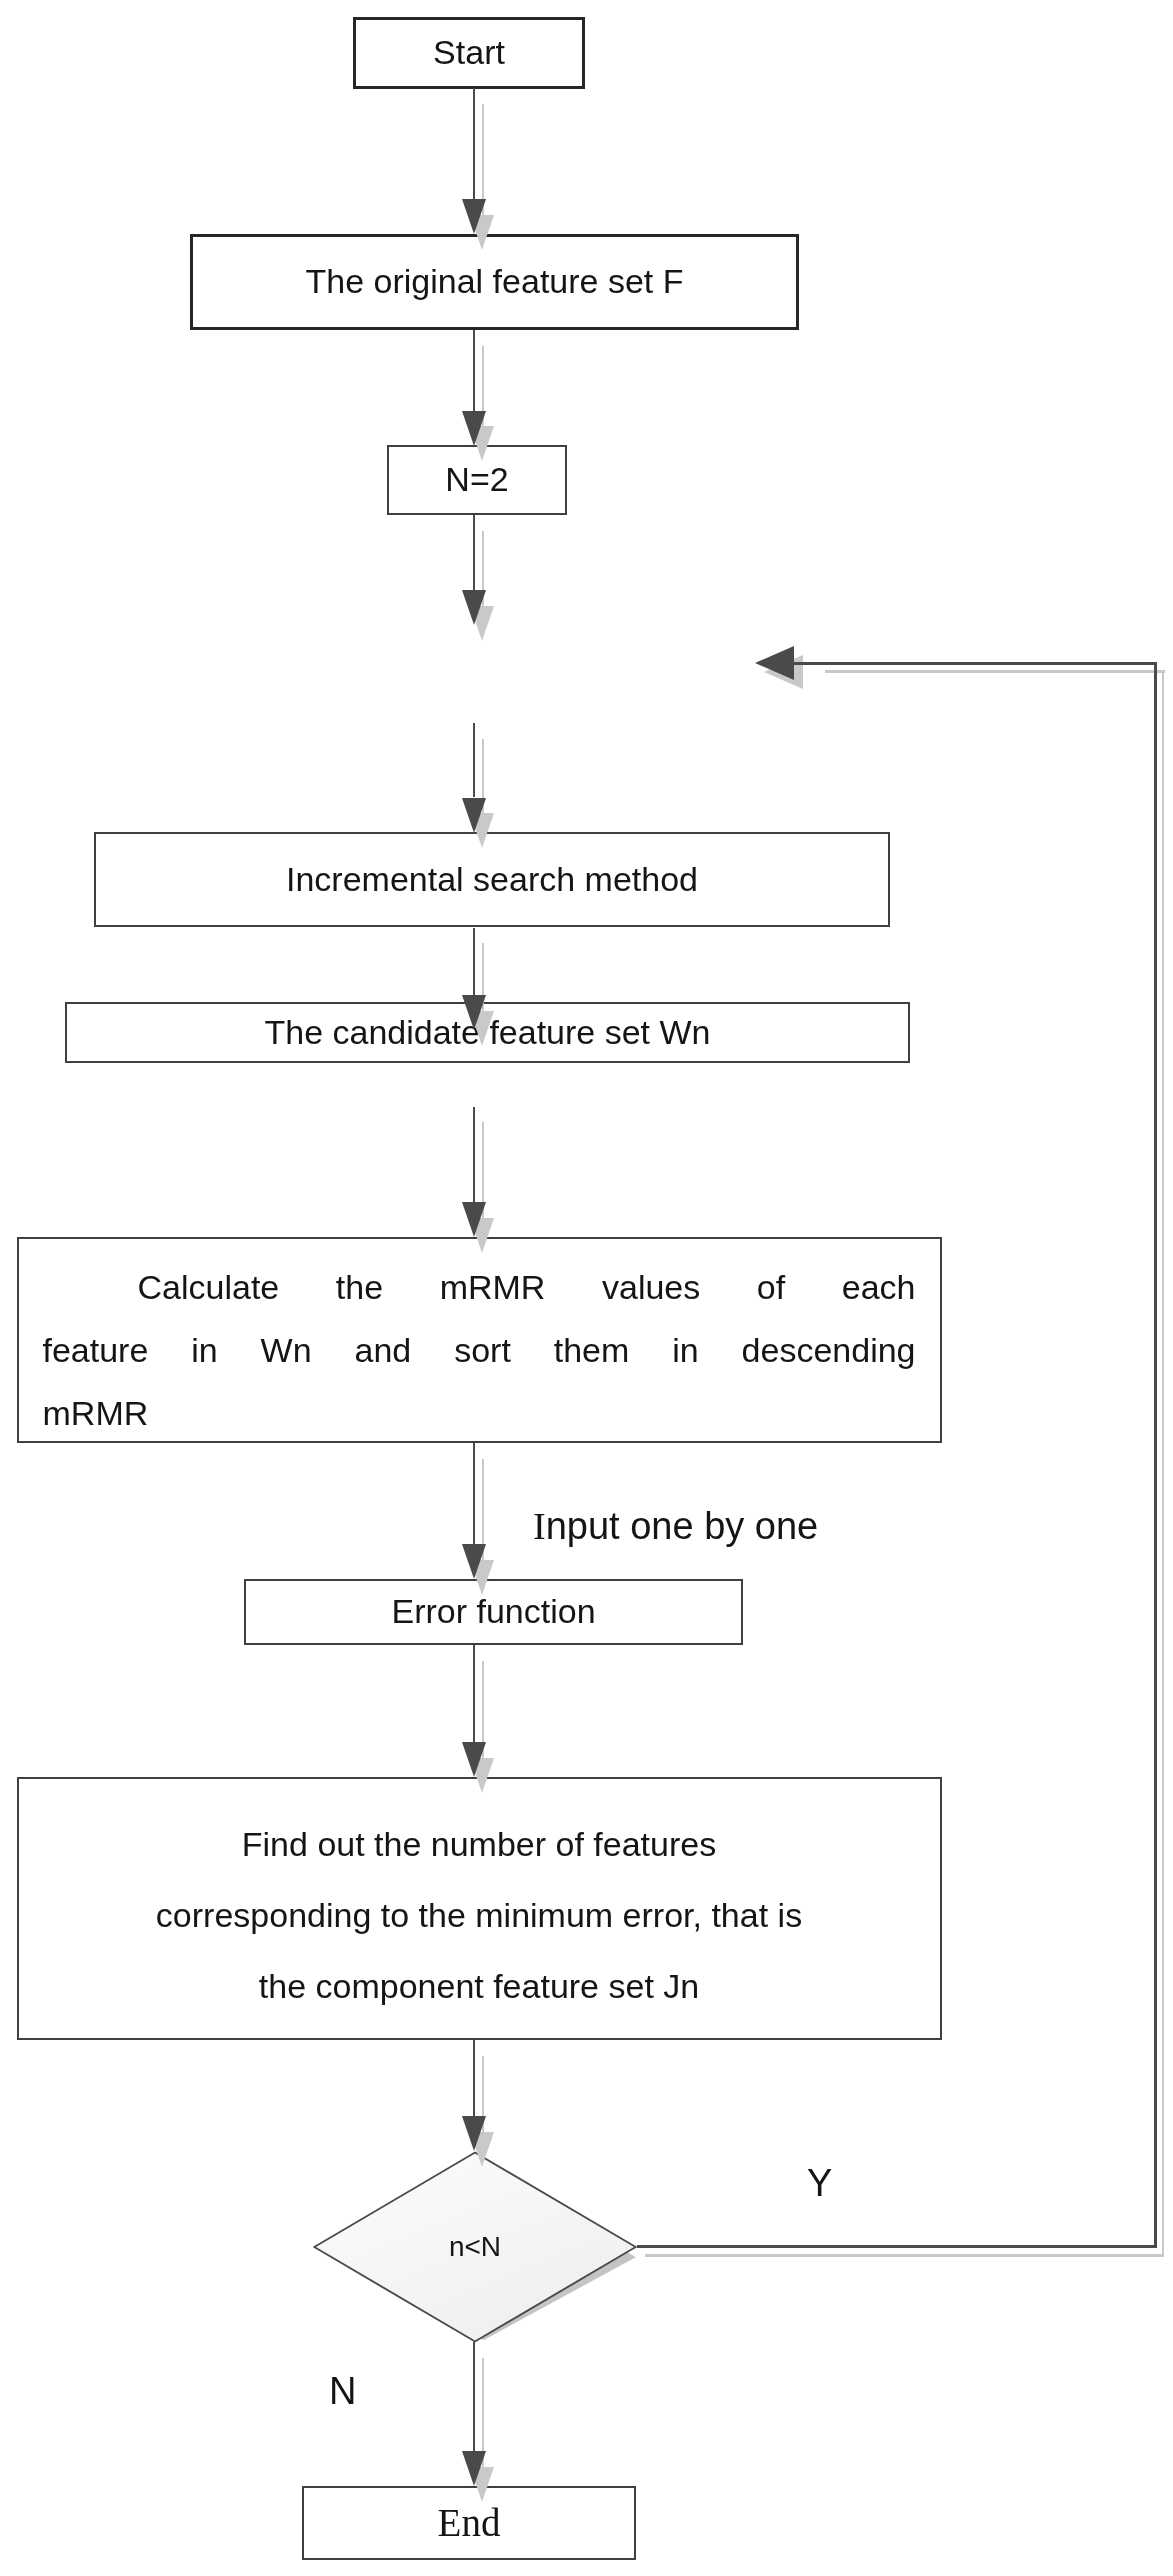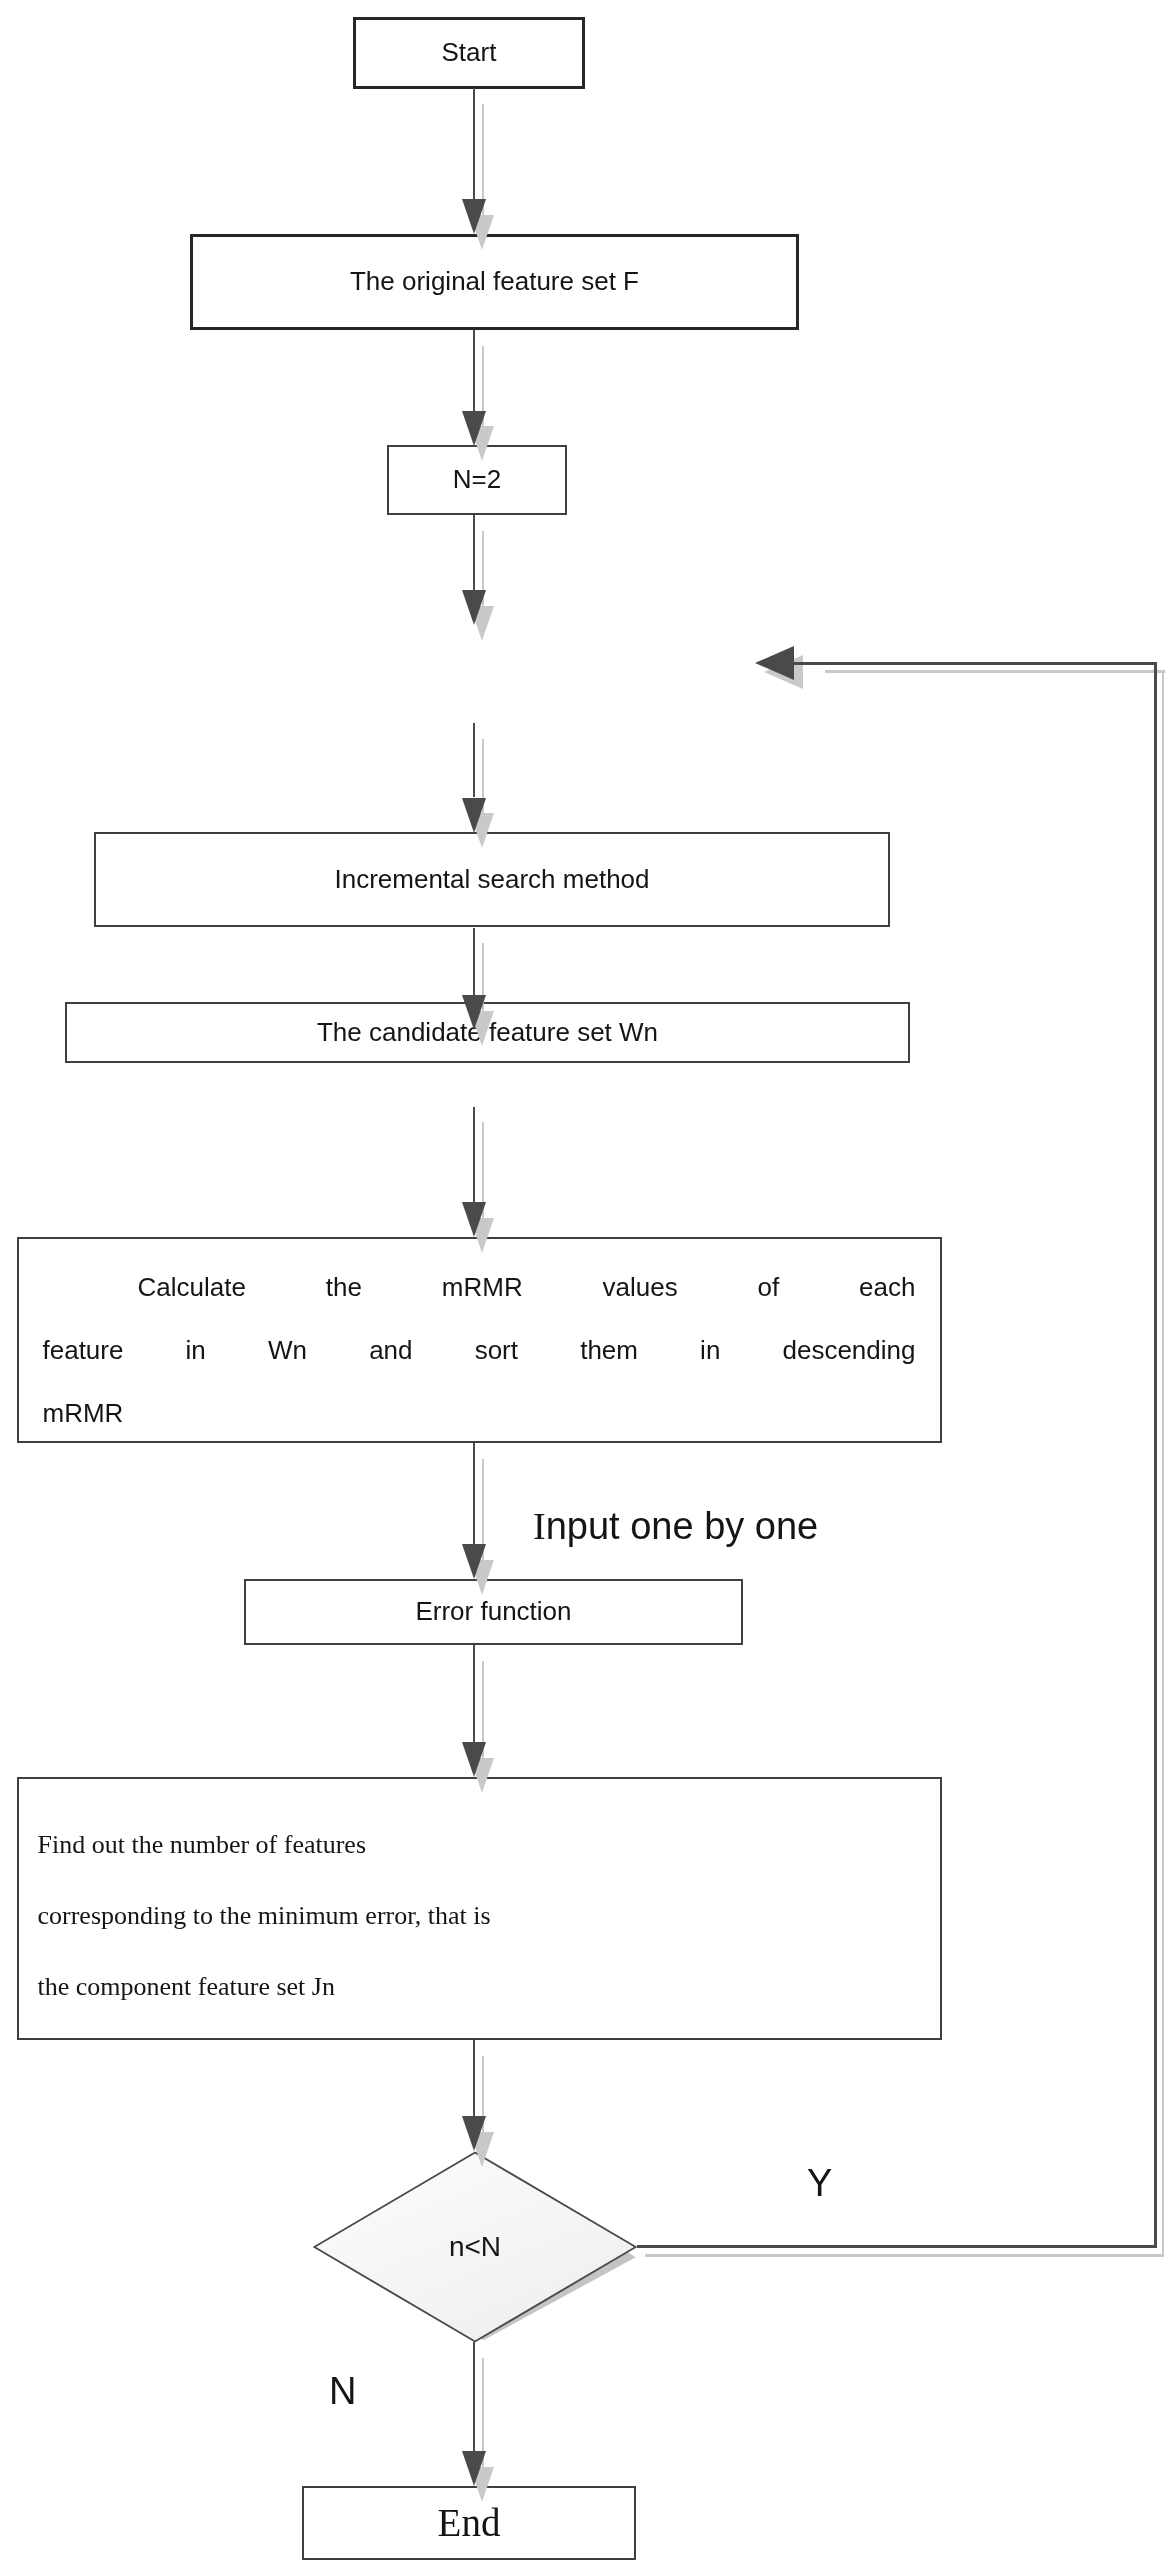--- a/index.html
+++ b/index.html
@@ -4,27 +4,27 @@
 <style>
   :root{
     --line:#4a4a4a; --shadow:#c9c9c9; --border:#3f3f3f; --strong_border:#262626;
     --text:#151515; --bg:#ffffff;
   }
   html,body{margin:0;padding:0;background:#fff;}
   .canvas{position:relative;width:1173px;height:2576px;background:var(--bg);
     overflow:hidden;font-family:"Liberation Sans",sans-serif;color:var(--text);}
   .node{position:absolute;box-sizing:border-box;background:#fff;
     border:2.5px solid var(--border);display:flex;align-items:center;justify-content:center;
-    font-size:26px;line-height:1.15;text-align:center;}
+    font-size:34px;line-height:1.15;text-align:center;}
   .node--strong{border-width:3.2px;border-color:var(--strong_border);}
   .node--block{display:block;text-align:left;}
   .jline{text-align:justify;text-align-last:justify;line-height:63px;}
   .jline:first-child{text-indent:95px;}
   .jline:last-child{text-align-last:left;}
-  .cline{line-height:71px;font-family:Liberation Serif, serif;}
+  .cline{text-align:center;line-height:71px;}
   .mrmr-pad{padding:16.5px 24px 0 24px;}
   .find-pad{padding:30px 19px 0 19px;}
   .vline{position:absolute;width:1.9px;background:var(--line);}
   .vline--sh{background:var(--shadow);}
   .head-down{position:absolute;width:0;height:0;
     border-left:12.7px solid transparent;border-right:12.7px solid transparent;
     border-top:35px solid var(--line);}
   .head-down--sh{border-top-color:var(--shadow);}
   .hline{position:absolute;height:2.5px;background:var(--line);}
   .hline--sh{background:var(--shadow);}

